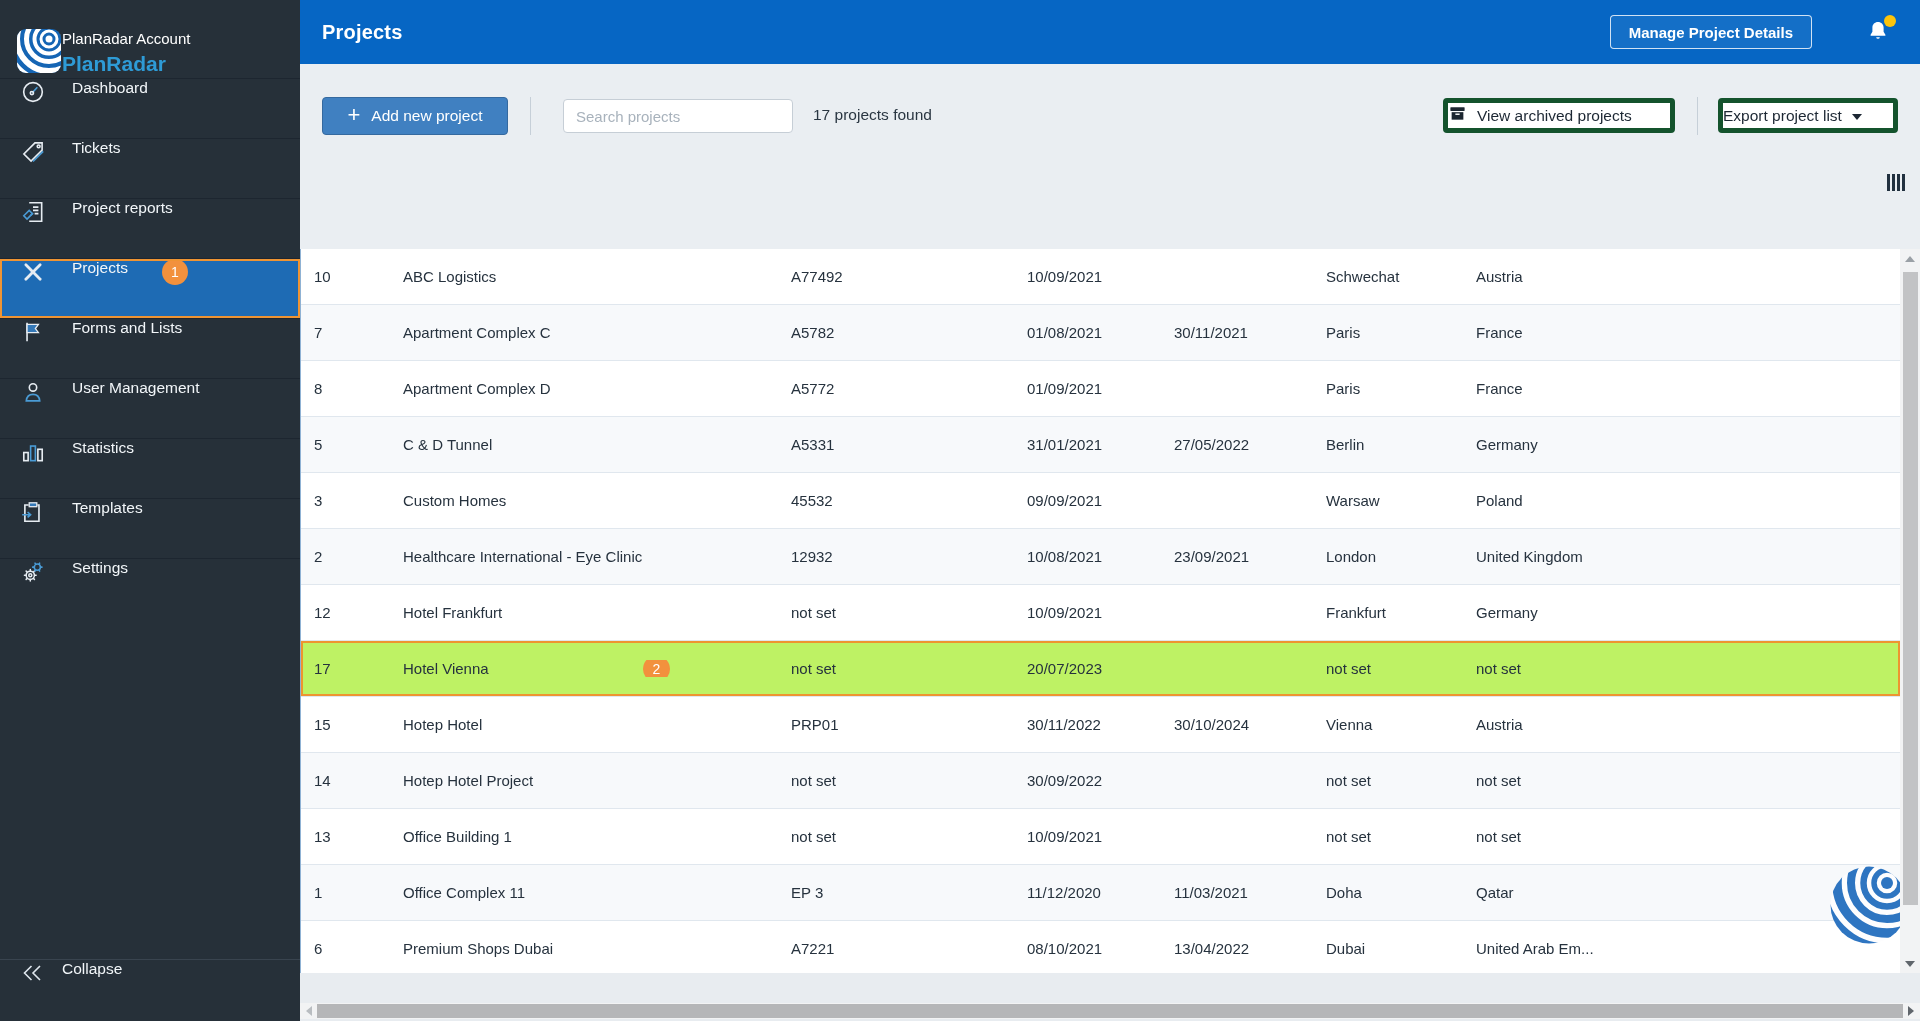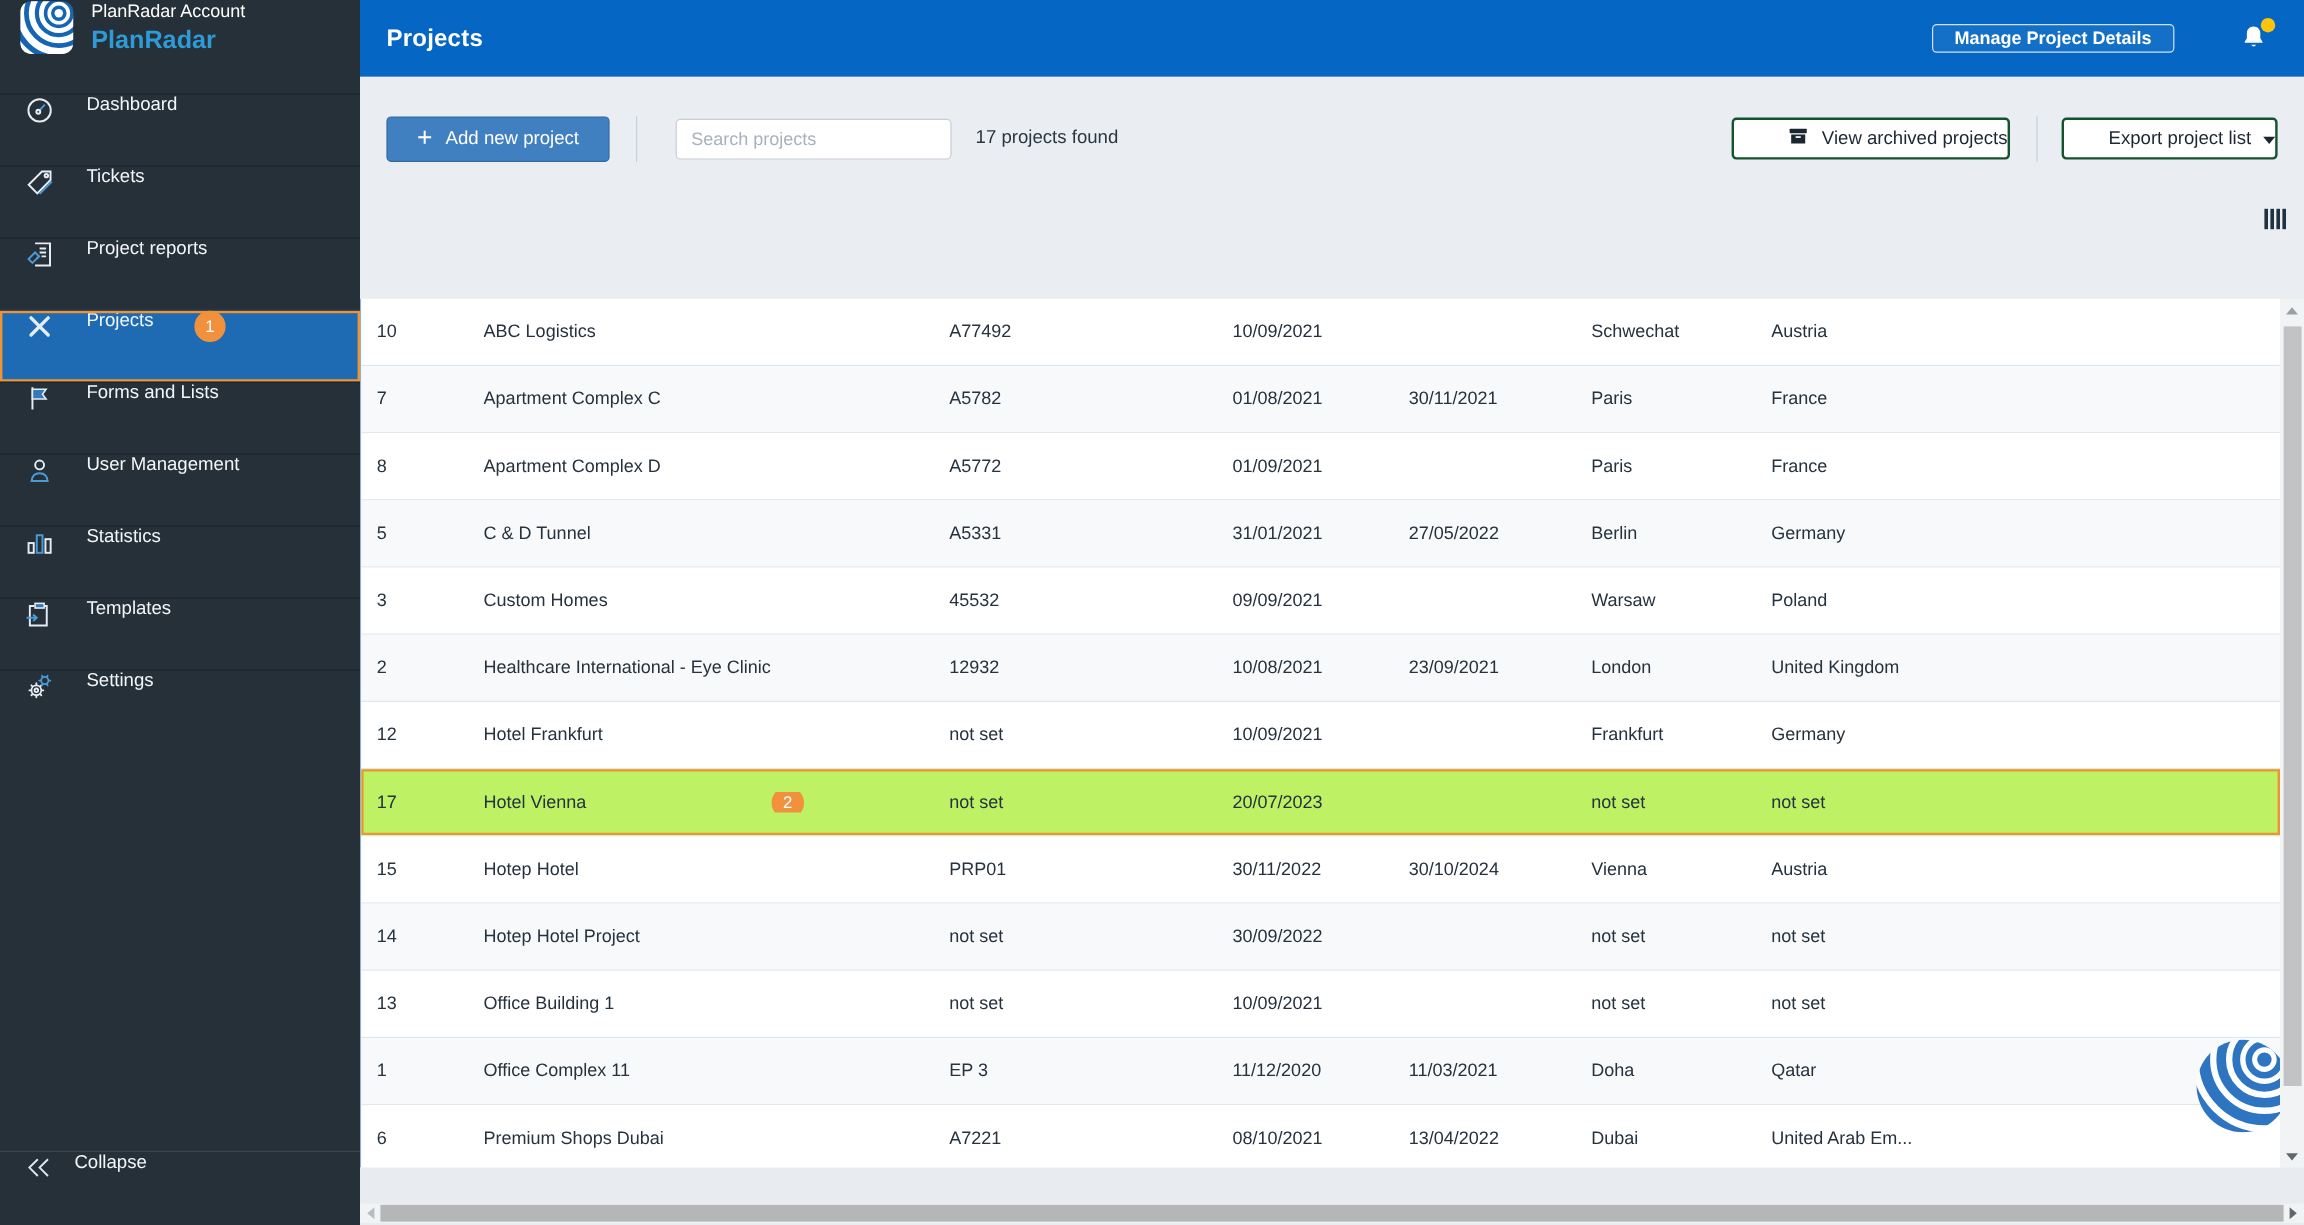--- a/index.html
+++ b/index.html
@@ -2,63 +2,63 @@
 <html><head>
 <meta charset="utf-8">
 <style>
   * { box-sizing: border-box; margin: 0; padding: 0; }
   html, body { width: 1920px; height: 1021px; overflow: hidden; }
   body { font-family: "Liberation Sans", sans-serif; background: #eaeef2; position: relative; }
 
   
   .sidebar { position: absolute; left: 0; top: 0; width: 300px; height: 1021px;
     background: #263039; color: #f2f6f9; display: flex; flex-direction: column; z-index: 5; }
-  .sb-header { height: 78px; display: flex; align-items: flex-start; gap: 14px;
+  .sb-header { height: 78px; display: flex; align-items: flex-end; 
     padding: 0 16px; cursor: pointer; }
   .acc-label { font-size: 15px; color: #ffffff; line-height: 1.35; }
   .acc-name { font-size: 21px; font-weight: bold; color: #2e9bd6; line-height: 1.35; }
   .sb-item { height: 60px; display: flex; align-items: flex-start; gap: 26px; padding-left: 20px;
     border-top: 1px solid #1d2630; font-size: 15.5px; cursor: pointer; position: relative; }
   .sb-item.active { background: #1e6bb4; }
   .sb-item.active::after { content: ""; position: absolute; inset: 0;
     border: 2px solid #ef9433; pointer-events: none; }
   .sb-icon { width: 26px; height: 26px; flex: 0 0 26px; display: flex; align-items: center; justify-content: center; }
   .sb-badge { min-width: 26px; height: 26px; border-radius: 50%; background: #f2913d; color: #fff;
     font-size: 14px; display: inline-flex; align-items: center; justify-content: center; margin-left: 8px; }
   .sb-collapse { margin-top: auto; height: 62px; border-top: 1px solid #39444f;
     display: flex; align-items: flex-start; gap: 16px; padding-left: 20px; font-size: 15.5px; cursor: pointer; }
 
   
   .main { position: absolute; left: 300px; top: 0; right: 0; bottom: 0; }
 
   .topbar { height: 64px; background: #0666c4; display: flex; align-items: center; padding: 0 28px 0 22px; }
   .page-title { color: #fff; font-size: 20px; font-weight: bold; letter-spacing: .2px; }
-  .manage-btn { margin-left: auto; margin-right: 54px; height: 24px; padding: 0 18px;
+  .manage-btn { margin-left: auto; margin-right: 54px; height: 34px; padding: 0 18px;
     background: rgba(255,255,255,0.06); border: 1px solid rgba(255,255,255,0.8); border-radius: 4px;
     color: #fff; font-weight: bold; font-size: 15px; font-family: inherit; cursor: pointer; }
   .bell-wrap { position: relative; width: 26px; height: 26px; cursor: pointer; }
   .bell-dot { position: absolute; right: -4px; top: -4px; width: 12px; height: 12px;
     border-radius: 50%; background: #fcc40c; }
 
   
   .toolbar { position: relative; height: 91px; background: #eaeef2; }
   .add-btn { position: absolute; left: 22px; top: 33px; width: 186px; height: 38px;
     background: #4080c1; border: 1px solid #35699f; border-radius: 4px; color: #fff;
     font-size: 15.5px; font-family: inherit; display: flex; align-items: center; justify-content: center; gap: 11px; cursor: pointer; }
   .plus-glyph { font-size: 22px; font-weight: 400; line-height: 1; margin-top: -2px; }
   .vdiv { position: absolute; top: 33px; height: 38px; border-left: 1px solid #c6cfd8; }
   .vdiv1 { left: 230px; } .vdiv2 { left: 1397px; }
   .search-input { position: absolute; left: 263px; top: 35px; width: 230px; height: 34px;
     background: #fff; border: 1px solid #c6ced6; border-radius: 4px; padding: 0 12px;
     font-size: 15px; font-family: inherit; color: #333; }
   .search-input::placeholder { color: #a8b2bc; }
   .results-count { position: absolute; left: 513px; top: 42px; font-size: 15.5px; color: #2a3642; }
-  .ghost-btn { position: absolute; top: 34px; height: 35px; background: #fff; border: 2px solid #14532d;
+  .ghost-btn { position: absolute; top: 34px; height: 35px; background: #fff; border: 5px solid #14532d;
     border-radius: 4px; color: #1c2733; font-size: 15.5px; font-family: inherit;
-    display: flex; align-items: center; justify-content: flex-end; gap: 10px; cursor: pointer; }
+    display: flex; align-items: center; justify-content: flex-start; gap: 10px; cursor: pointer; }
   .archived-btn { left: 1143px; width: 232px; }
   .export-btn { left: 1418px; width: 180px; }
   .caret-down { width: 0; height: 0; border-left: 5px solid transparent; border-right: 5px solid transparent;
     border-top: 6px solid #1c2733; margin-top: 2px; }
 
   
   .table-wrap { position: absolute; top: 155px; left: 0; right: 0; bottom: 0; }
   .cols-icon { position: absolute; top: 16px; right: 15px; width: 24px; height: 22px;
     display: flex; gap: 2.4px; align-items: center; justify-content: flex-end; cursor: pointer; }
   .cols-icon i { display: block; width: 2.6px; height: 17px; background: #223140; }

